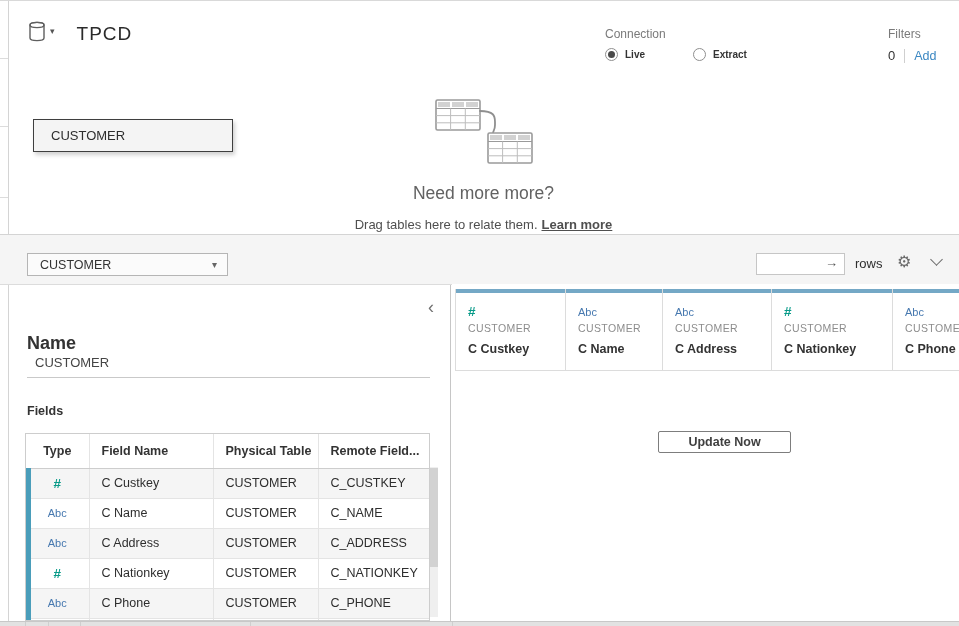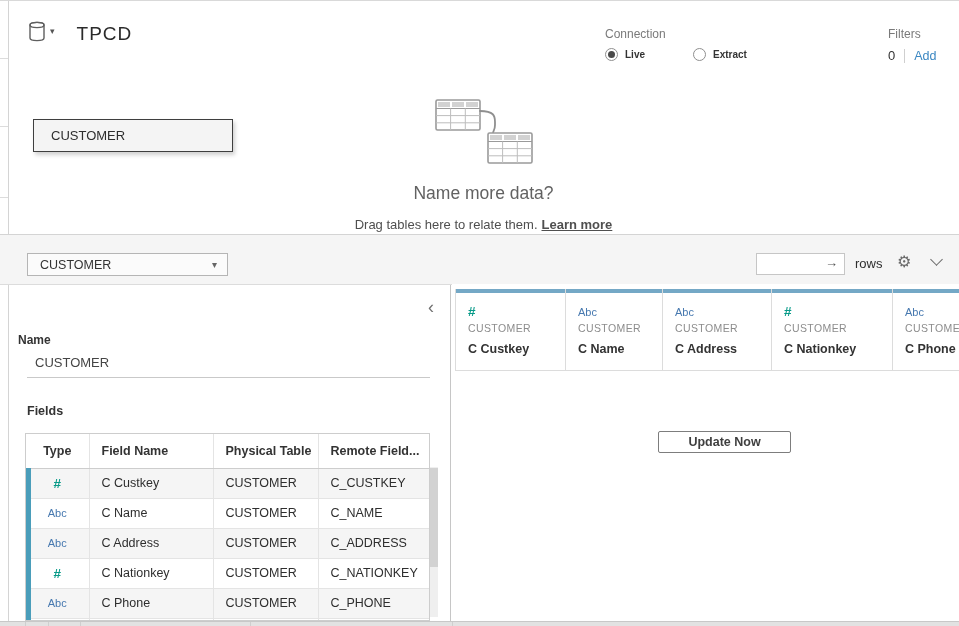--- a/index.html
+++ b/index.html
@@ -62,21 +62,21 @@
   .rows-arrow { position:absolute; right:6px; top:1px; font-size:13px; color:#555; cursor:pointer; }
   .rows-label { position:absolute; left:855px; top:21px; font-size:13px; color:#2e2e2e; }
   .gear { position:absolute; left:897px; top:17px; font-size:16px; color:#6a6a6a; cursor:pointer; }
   .chev-down { position:absolute; left:932px; top:20px; width:9px; height:9px;
                border-right:1.5px solid #6a6a6a; border-bottom:1.5px solid #6a6a6a;
                transform:rotate(45deg); cursor:pointer; }
 
   
   .collapse-ico { position:absolute; left:428px; top:298px; font-size:18px; color:#707070;
                   line-height:16px; cursor:pointer; }
-  .name-label { position:absolute; left:18px; top:332px; font-size:12px; font-weight:700; color:#333; }
+  .name-label { position:absolute; left:27px; top:332px; font-size:18px; font-weight:700; color:#333; }
   .name-value { position:absolute; left:35px; top:354px; font-size:13px; color:#454545; }
   .name-underline { position:absolute; left:27px; top:376px; width:403px; height:1px; background:#c9c9c9; }
   .fields-label { position:absolute; left:27px; top:403px; font-size:12.5px; font-weight:700; color:#333; }
 
   .fields-table-wrap { position:absolute; left:25px; top:432px; width:405px; height:188px;
                        overflow:hidden; border:1px solid #cdcdcd; background:#fff; }
   table.fields { border-collapse:collapse; width:404px; table-layout:fixed; }
   table.fields th { font-size:12.5px; font-weight:600; color:#333; text-align:left;
                     height:34px; padding:0 0 0 12px; border-bottom:1px solid #cdcdcd;
                     border-right:1px solid #e4e4e4; background:#fff; }
@@ -178,21 +178,21 @@
       <rect x="68" y="38" width="12" height="5" fill="#d2d2d2"></rect>
       <rect x="82" y="38" width="12" height="5" fill="#d2d2d2"></rect>
       <rect x="96" y="38" width="12" height="5" fill="#d2d2d2"></rect>
       <line x1="66" y1="44.5" x2="110" y2="44.5" stroke="#9a9a9a" stroke-width="1.2"></line>
       <line x1="66" y1="51.6" x2="110" y2="51.6" stroke="#bdbdbd" stroke-width="1"></line>
       <line x1="66" y1="58.8" x2="110" y2="58.8" stroke="#bdbdbd" stroke-width="1"></line>
       <line x1="80.6" y1="44.5" x2="80.6" y2="66" stroke="#bdbdbd" stroke-width="1"></line>
       <line x1="95.3" y1="44.5" x2="95.3" y2="66" stroke="#bdbdbd" stroke-width="1"></line>
     </svg>
   </div>
-  <div class="empty-title">Name more data?</div>
+  <div class="empty-title">Need more more?</div>
   <div class="empty-sub">
     <span>Drag tables here to relate them.</span><span class="learn-more">Learn more</span>
   </div>
 
   <div class="hline-header"></div>
 
   <div class="toolbar">
     <div class="table-dropdown">
       <span>CUSTOMER</span>
       <span class="dd-caret">▾</span>

